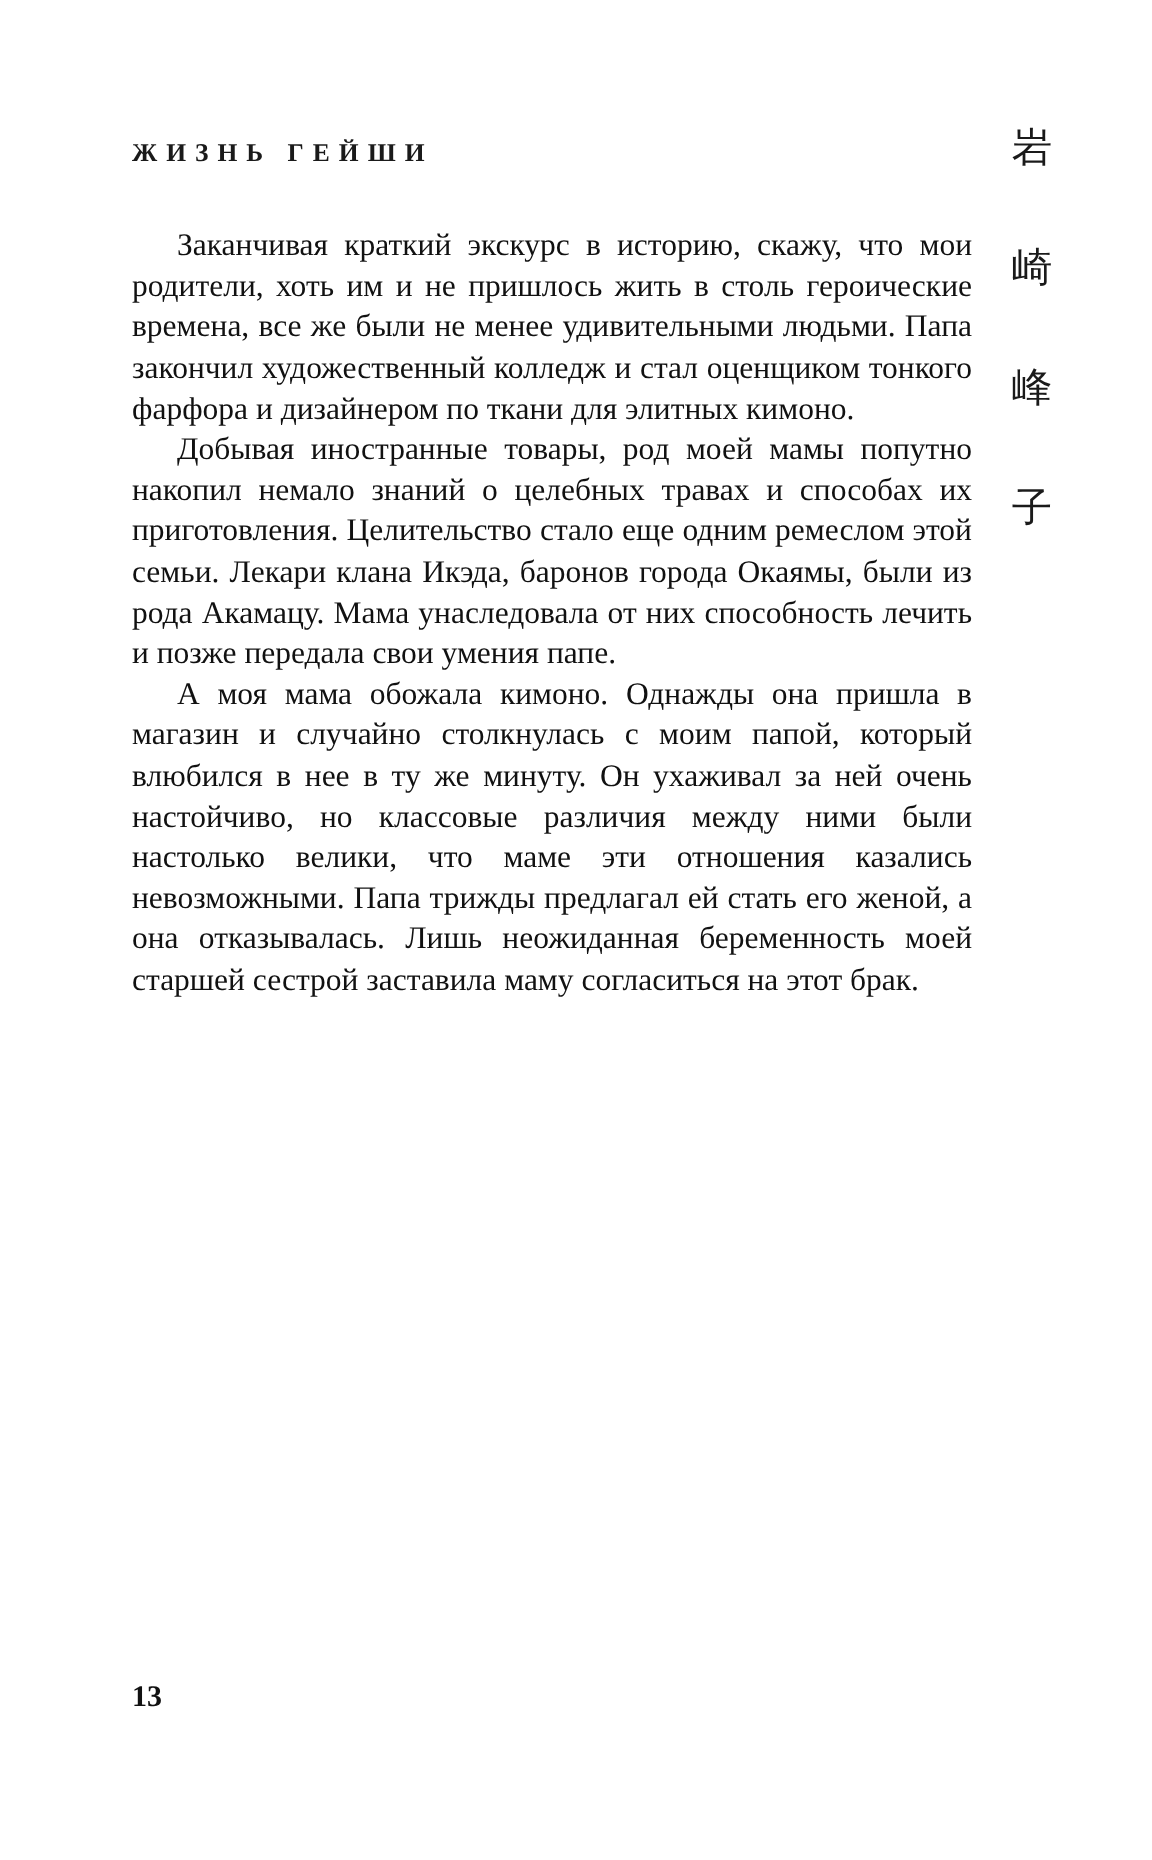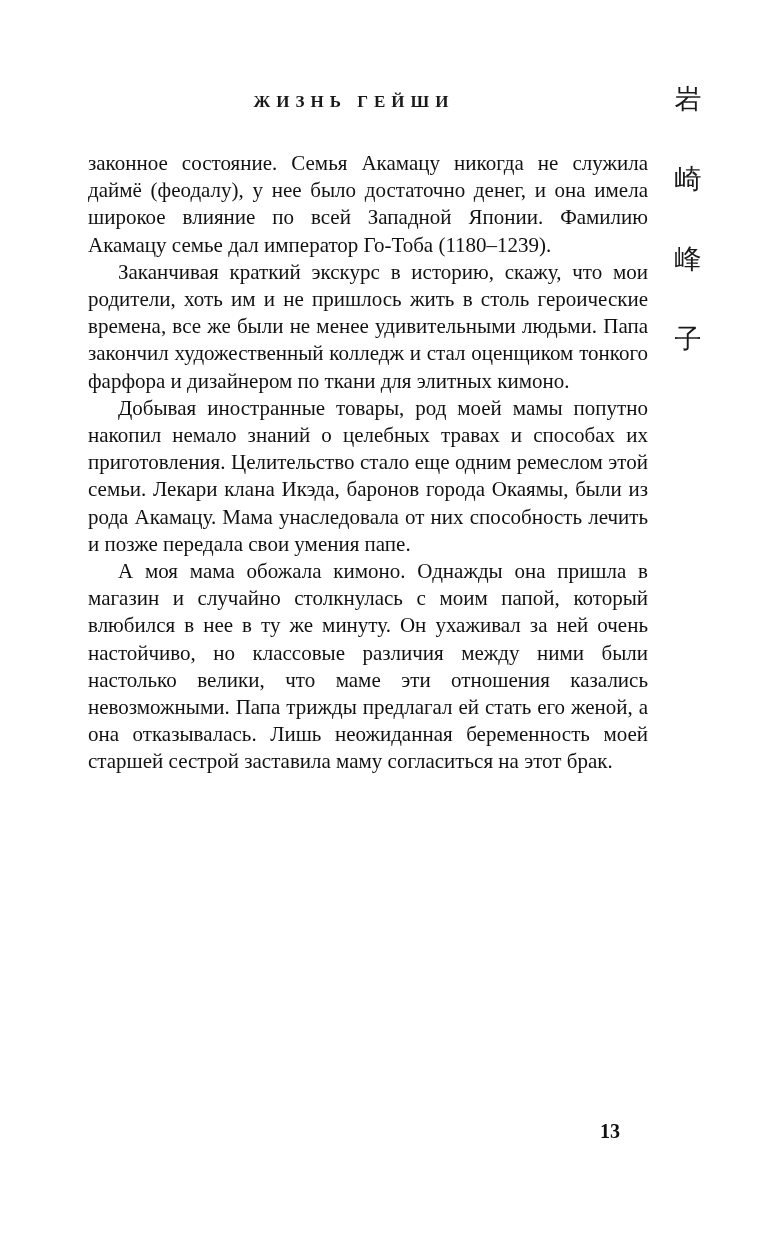--- a/index.html
+++ b/index.html
@@ -15,21 +15,21 @@
     width: 768px;
     height: 1240px;
     background: #ffffff;
     overflow: hidden;
   }
   .running-header {
     position: absolute;
     top: 92px;
     left: 88px;
     width: 532px;
-    text-align: center;
+    text-align: left;
     font-size: 17px;
     font-weight: bold;
     letter-spacing: 6px;
     color: #1a1a1a;
     white-space: nowrap;
   }
   .margin-vertical {
     position: absolute;
     top: 84px;
     left: 666px;
@@ -59,42 +59,40 @@
     text-indent: 30px;
   }
   .body-text p.no-indent {
     text-indent: 0;
   }
   .page-number {
     position: absolute;
     top: 1120px;
     left: 88px;
     width: 532px;
-    text-align: right;
     font-size: 20px;
     font-weight: bold;
     color: #111111;
   }
 </style>
 </head>
 <body>
 
 <div class="page">
 
   <div class="running-header">ЖИЗНЬ ГЕЙШИ</div>
 
   <div class="margin-vertical">
     <span>岩</span>
     <span>崎</span>
     <span>峰</span>
     <span>子</span>
   </div>
 
   <div class="body-text">
-    <p class="no-indent">законное состояние. Семья Акамацу никогда не служила даймё (феодалу), у нее было достаточно денег, и она имела широкое влияние по всей Западной Японии. Фамилию Акамацу семье дал император Го-Тоба (1180–1239).</p>
     <p>Заканчивая краткий экскурс в историю, скажу, что мои родители, хоть им и не пришлось жить в столь героические времена, все же были не менее удивительными людьми. Папа закончил художественный колледж и стал оценщиком тонкого фарфора и дизайнером по ткани для элитных кимоно.</p>
     <p>Добывая иностранные товары, род моей мамы попутно накопил немало знаний о целебных травах и способах их приготовления. Целительство стало еще одним ремеслом этой семьи. Лекари клана Икэда, баронов города Окаямы, были из рода Акамацу. Мама унаследовала от них способность лечить и позже передала свои умения папе.</p>
     <p>А моя мама обожала кимоно. Однажды она пришла в магазин и случайно столкнулась с моим папой, который влюбился в нее в ту же минуту. Он ухаживал за ней очень настойчиво, но классовые различия между ними были настолько велики, что маме эти отношения казались невозможными. Папа трижды предлагал ей стать его женой, а она отказывалась. Лишь неожиданная беременность моей старшей сестрой заставила маму согласиться на этот брак.</p>
   </div>
 
   <div class="page-number">13</div>
 
 </div>
 
 </body></html>

